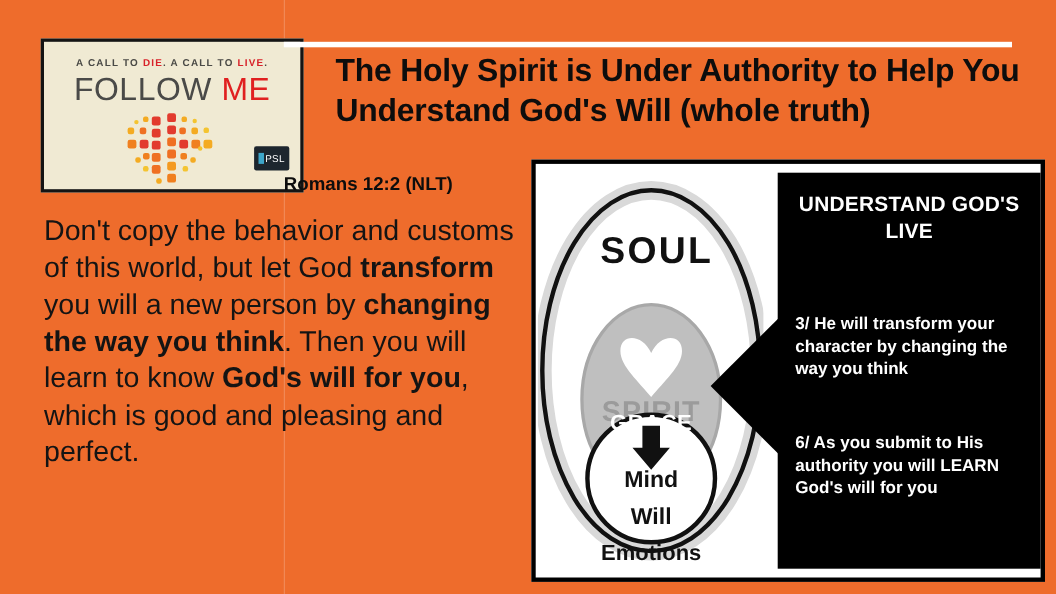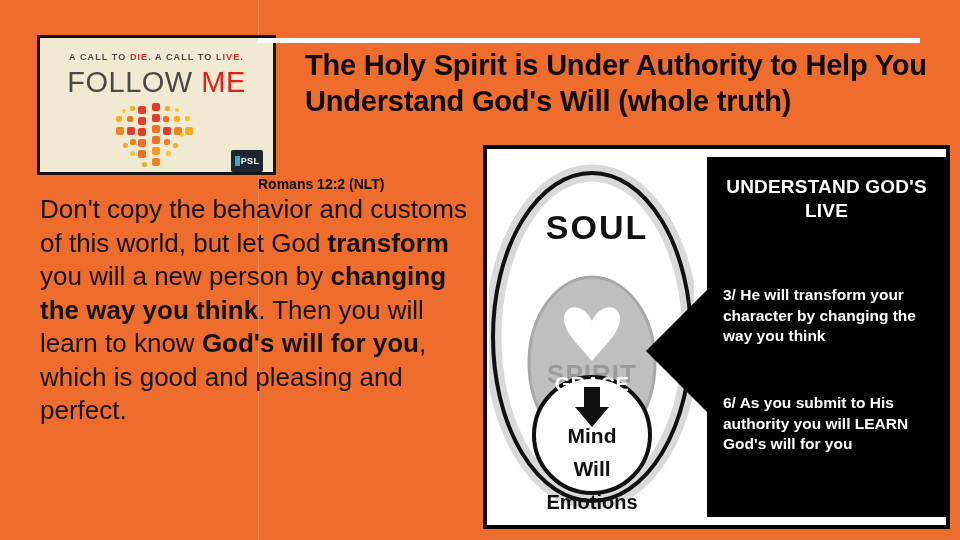--- a/index.html
+++ b/index.html
@@ -36,46 +36,46 @@
     position:absolute;top:28px;left:0;width:100%;
     text-align:center;font-size:29px;font-weight:normal;
     letter-spacing:0.5px;color:#4a4a48;
   }
   .bk-title .red{color:#e02020;}
   .cross-wrap{
     position:absolute;top:62px;left:0;width:100%;height:70px;
   }
   .cross-wrap svg{display:block;margin:0 auto;}
   .psl-logo{
-    position:absolute;right:10px;bottom:0;
+    position:absolute;right:10px;bottom:17px;
     width:32px;height:22px;background:#1d262e;
     border-radius:2px;color:#ffffff;
-    font-size:9px;font-weight:bold;letter-spacing:0.3px;
+    font-size:9px;font-weight:normal;letter-spacing:0.3px;
     display:flex;align-items:center;justify-content:center;
   }
   .psl-logo .tick{
     display:inline-block;width:5px;height:10px;
     background:#3ea6c9;margin-right:1px;
   }
 
   
   #title-rule{
     position:absolute;left:258px;top:38px;width:662px;height:5px;
     background:#ffffff;
   }
   #slide-title{
     position:absolute;left:258px;top:48px;width:678px;
     font-size:29px;font-weight:bold;line-height:1.23;
     color:#0d0d0d;letter-spacing:-0.2px;margin-left:47px;
   }
 
   
   #scripture-ref{
-    position:absolute;left:258px;top:176px;
-    font-size:14px;font-weight:bold;color:#0d0d0d;
+    position:absolute;left:258px;top:158px;
+    font-size:17px;font-weight:bold;color:#0d0d0d;
   }
   #scripture-body{
     position:absolute;left:40px;top:193px;width:445px;
     font-size:26px;line-height:1.29;color:#141414;
   }
   #scripture-body b{font-weight:bold;}
 
   
   #diagram-panel{
     position:absolute;left:483px;top:145px;width:467px;height:384px;

